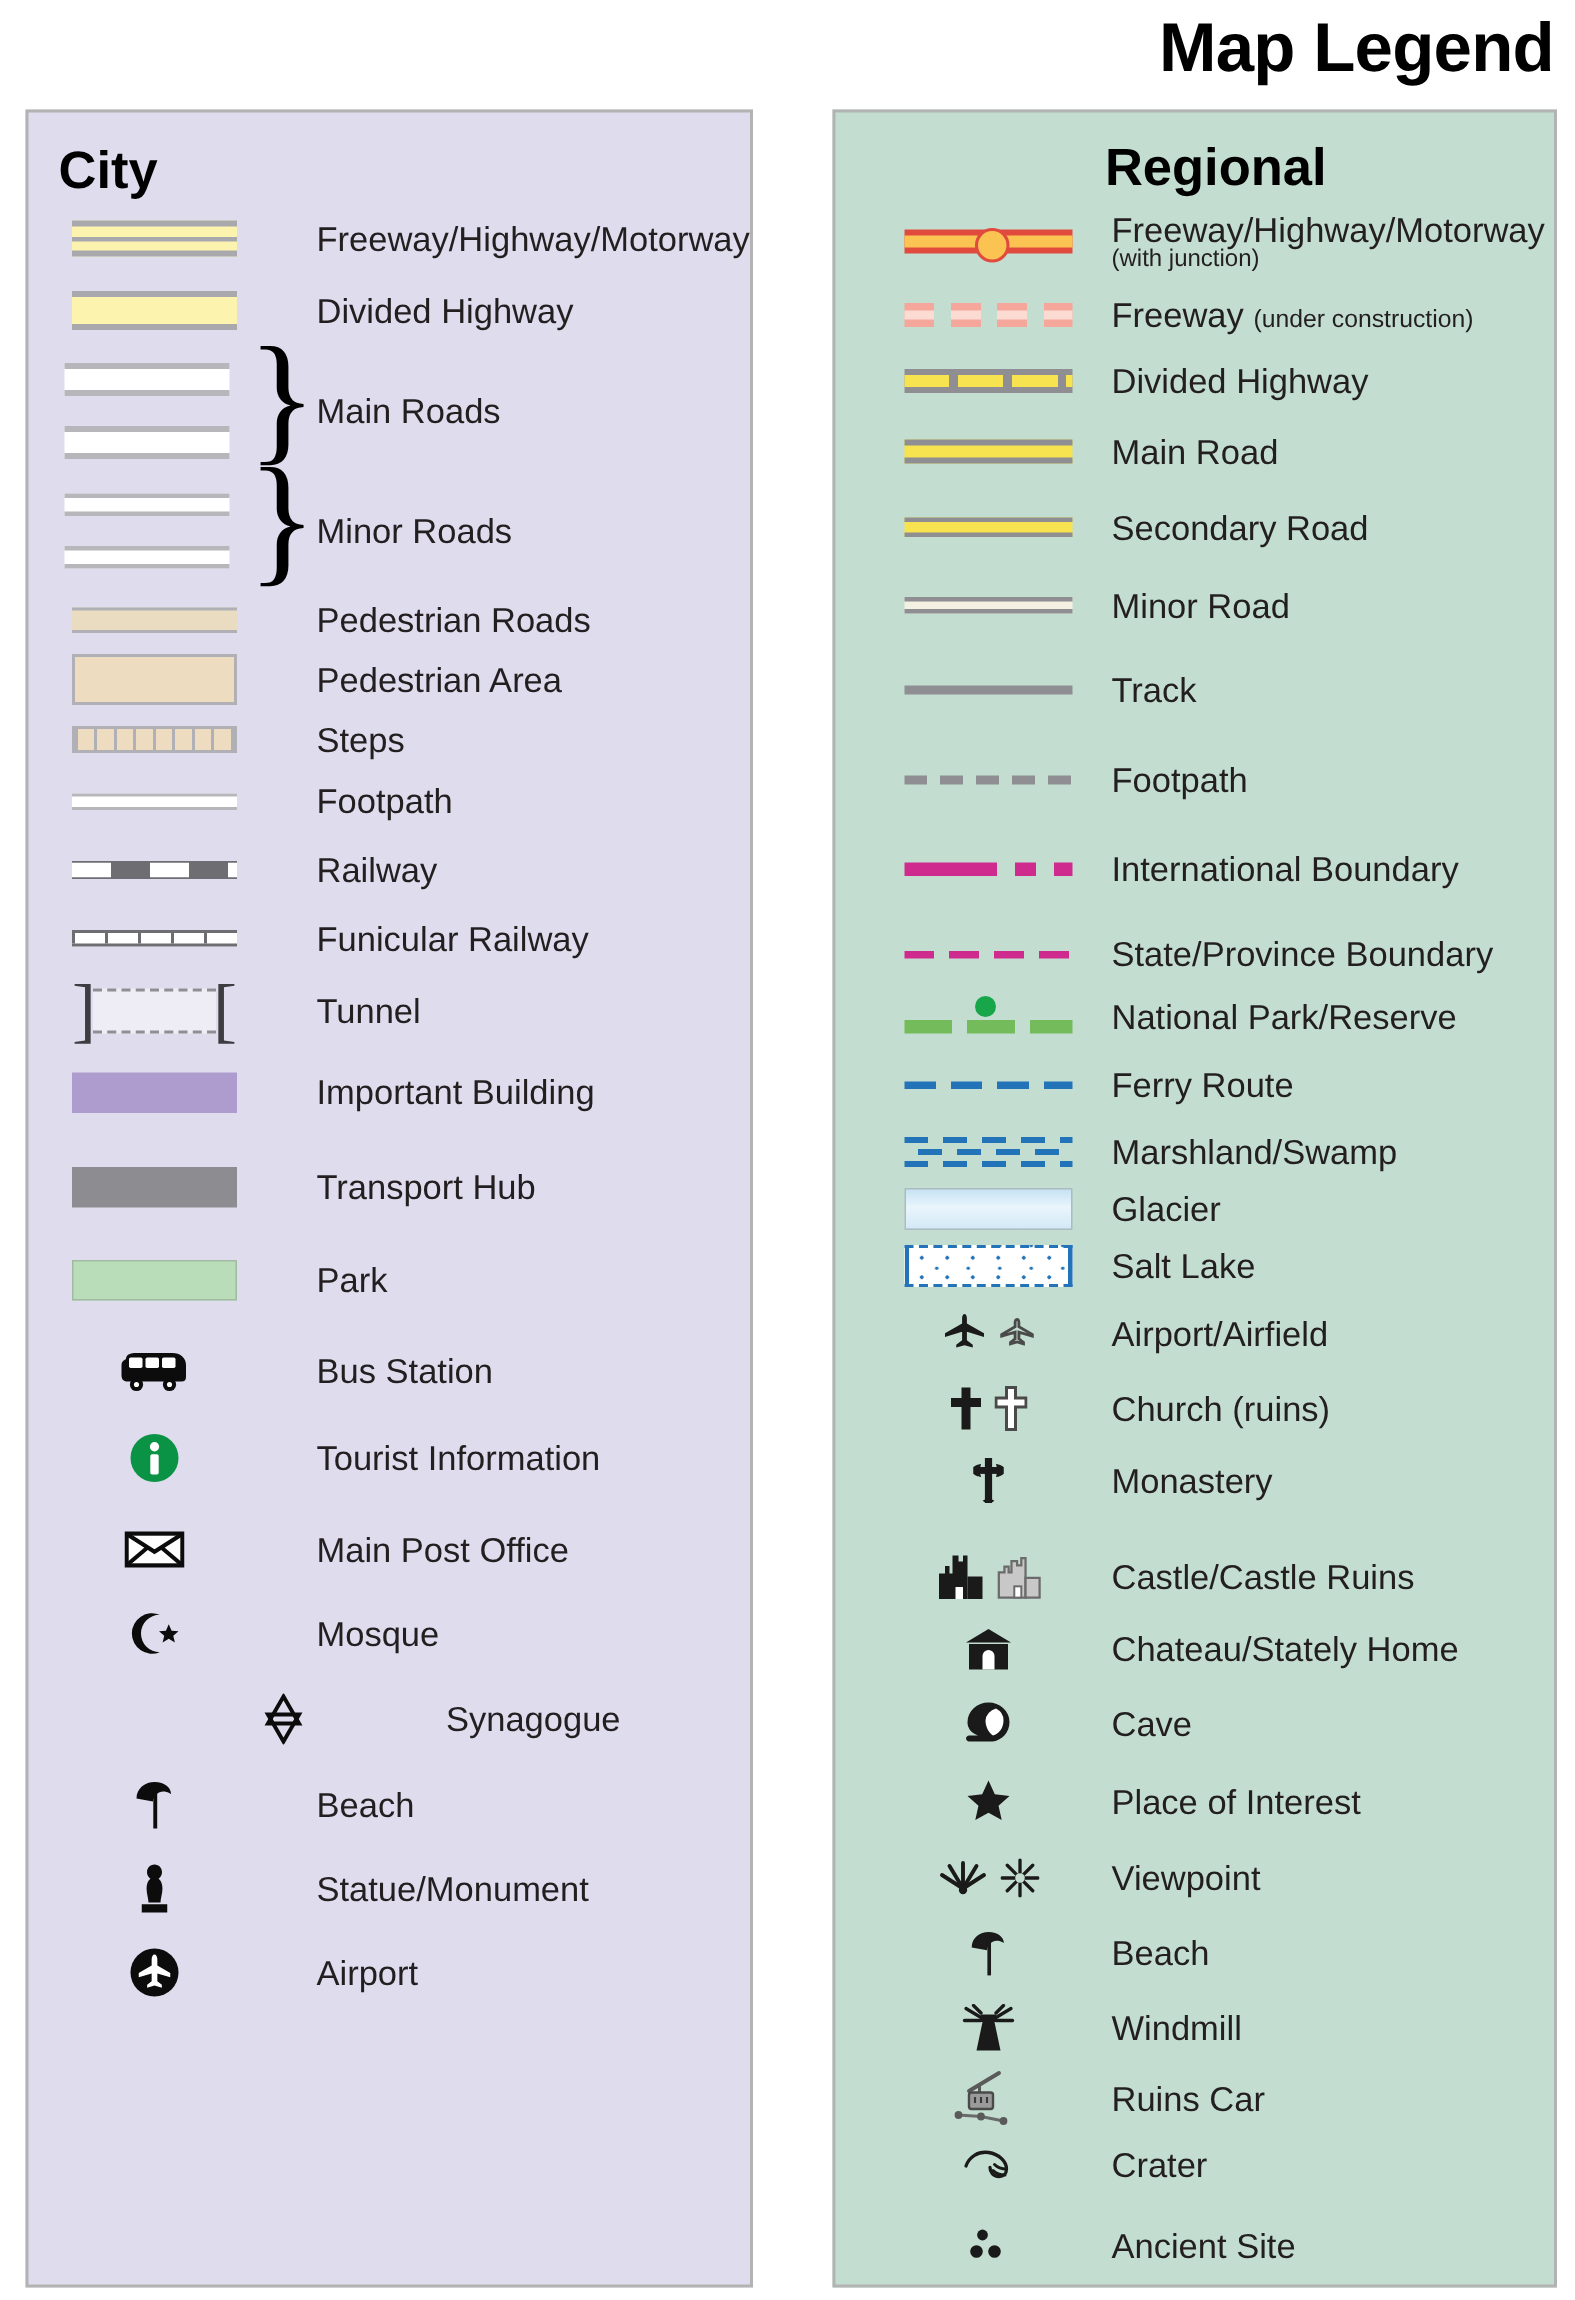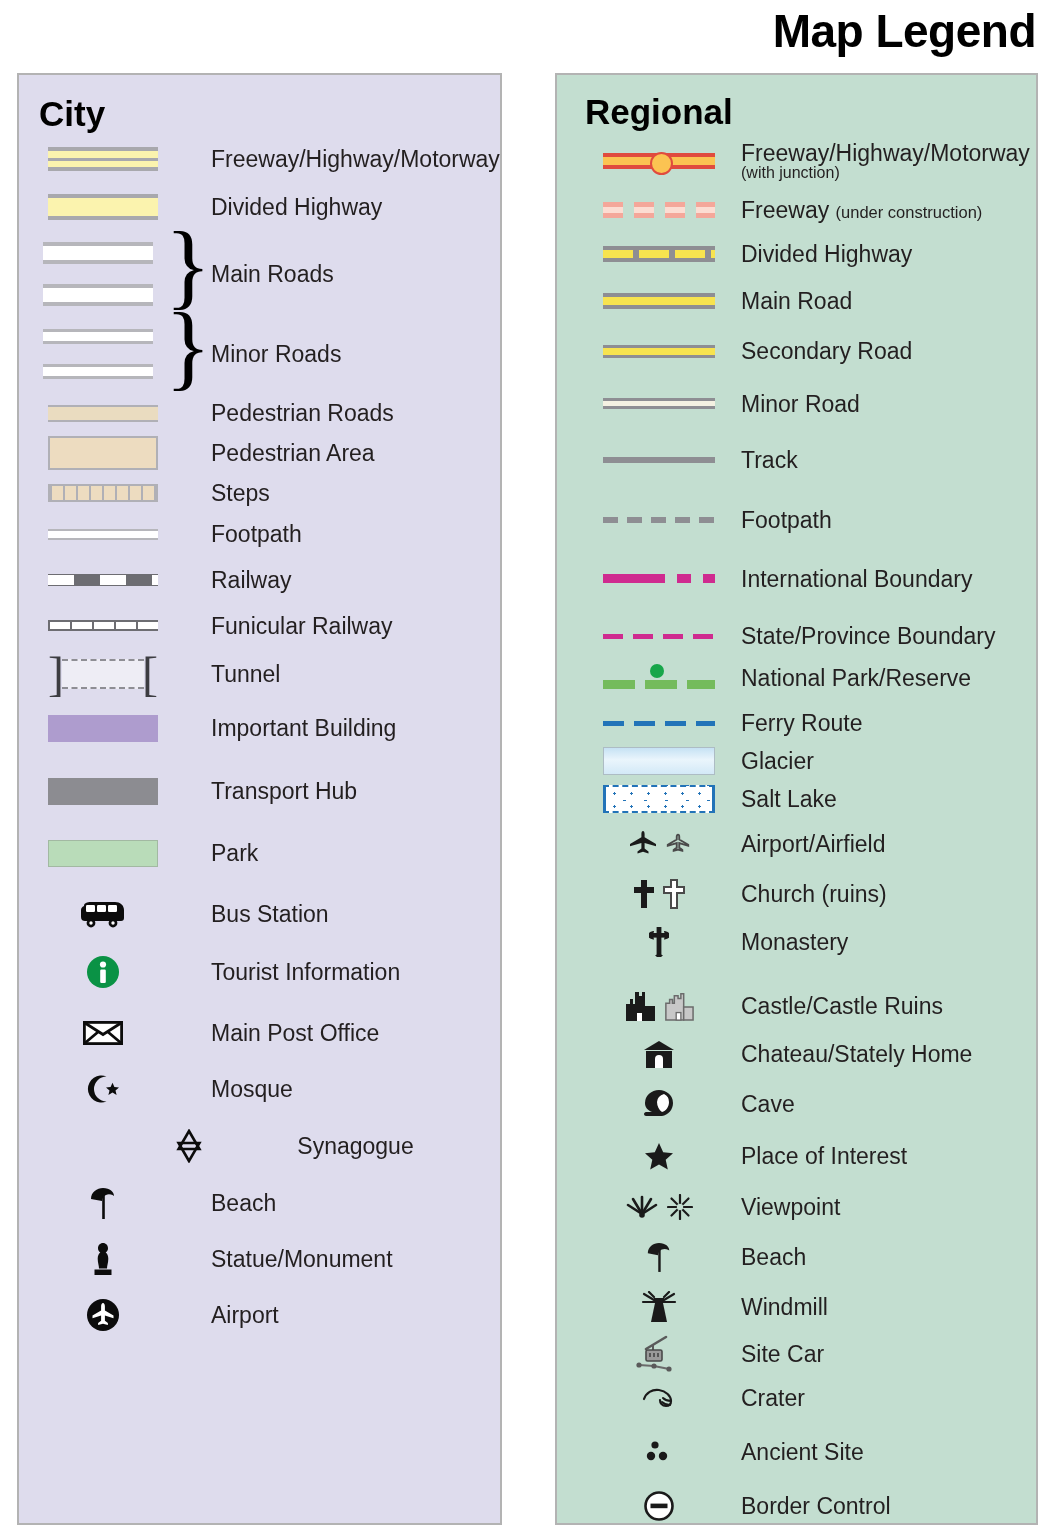--- a/index.html
+++ b/index.html
@@ -46,21 +46,21 @@
     height: 1452px;
     background: #c3ded0;
   }
   .panel-heading {
     font-size: 35px;
     font-weight: bold;
     color: #000;
     line-height: 1;
   }
   #panel-city .panel-heading { margin: 21px 0 0 20px; }
-  #panel-regional .panel-heading { margin: 19px 0 0 28px; }
+  #panel-regional .panel-heading { margin: 19px 0 0 28px; text-align: center; }
 
   
   .rows { position: relative; }
   .row {
     display: flex;
     align-items: center;
     position: relative;
   }
   .sym {
     flex: 0 0 auto;
@@ -691,20 +691,30 @@
       <div class="lbl">National Park/Reserve</div>
     </div>
 
     <div class="row" style="margin-top:19px;">
       <div class="sym">
         <div class="r-sym r-ferry"></div>
       </div>
       <div class="lbl">Ferry Route</div>
     </div>
 
+    <div class="row" style="margin-top:20px;">
+      <div class="sym">
+        <div class="r-sym r-marsh">
+          <div class="mline m1"></div>
+          <div class="mline m2"></div>
+          <div class="mline m3"></div>
+        </div>
+      </div>
+      <div class="lbl">Marshland/Swamp</div>
+    </div>
 
     <div class="row" style="margin-top:12px;">
       <div class="sym">
         <div class="r-sym r-glacier"></div>
       </div>
       <div class="lbl">Glacier</div>
     </div>
 
     <div class="row" style="margin-top:10px;">
       <div class="sym">
@@ -882,21 +892,21 @@
               <line x1="18" y1="18" x2="18" y2="22"></line>
               <line x1="22" y1="18" x2="22" y2="22"></line>
             </g>
             <polyline points="3,30 18,31 33,34" fill="none" stroke="#6a6a6a" stroke-width="2"></polyline>
             <circle cx="3" cy="30" r="2.6" fill="#5a5a5a"></circle>
             <circle cx="18" cy="31" r="2.6" fill="#5a5a5a"></circle>
             <circle cx="33" cy="34" r="2.6" fill="#5a5a5a"></circle>
           </svg>
         </div>
       </div>
-      <div class="lbl">Site Car</div>
+      <div class="lbl">Ruins Car</div>
     </div>
 
     <div class="row" style="margin-top:2px;">
       <div class="sym">
         <div class="r-iconbox">
           <svg width="36" height="24" viewBox="0 0 36 24">
             <path fill="none" stroke="#1a1a1a" stroke-width="2.2" stroke-linecap="round" d="M3 13c2-6 8-10 15-9 7 1 12 6 12 11 0 3-2 5-5 5-4 0-6-3-6-6"></path>
             <path fill="none" stroke="#1a1a1a" stroke-width="2" stroke-linecap="round" d="M21 16c2 2 5 3 8 3M22 12c2 2 5 3 8 3"></path>
           </svg>
         </div>

